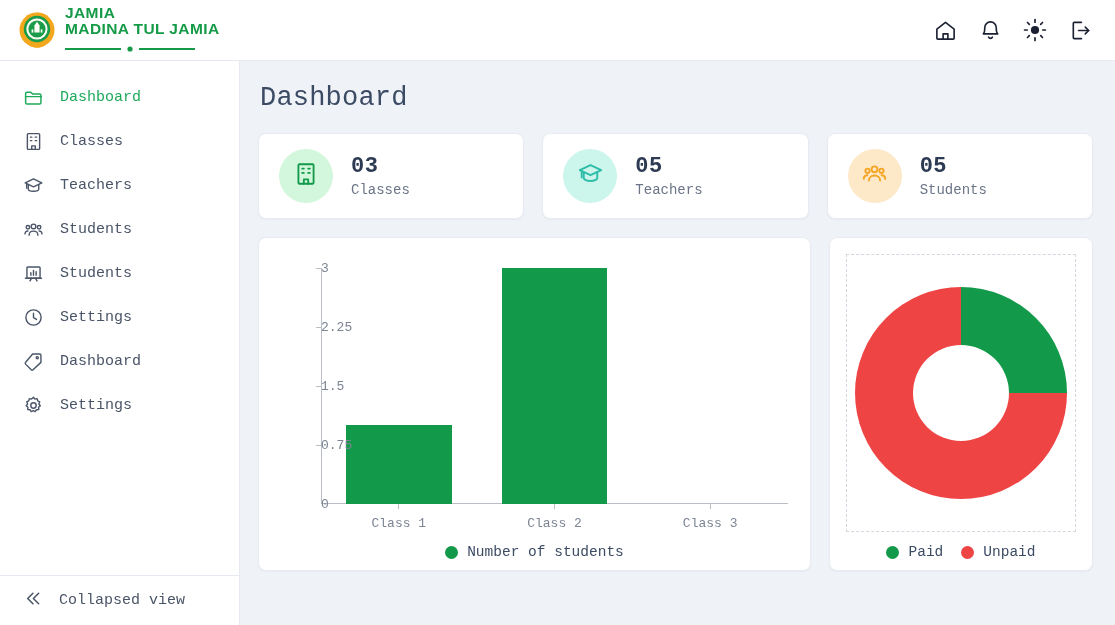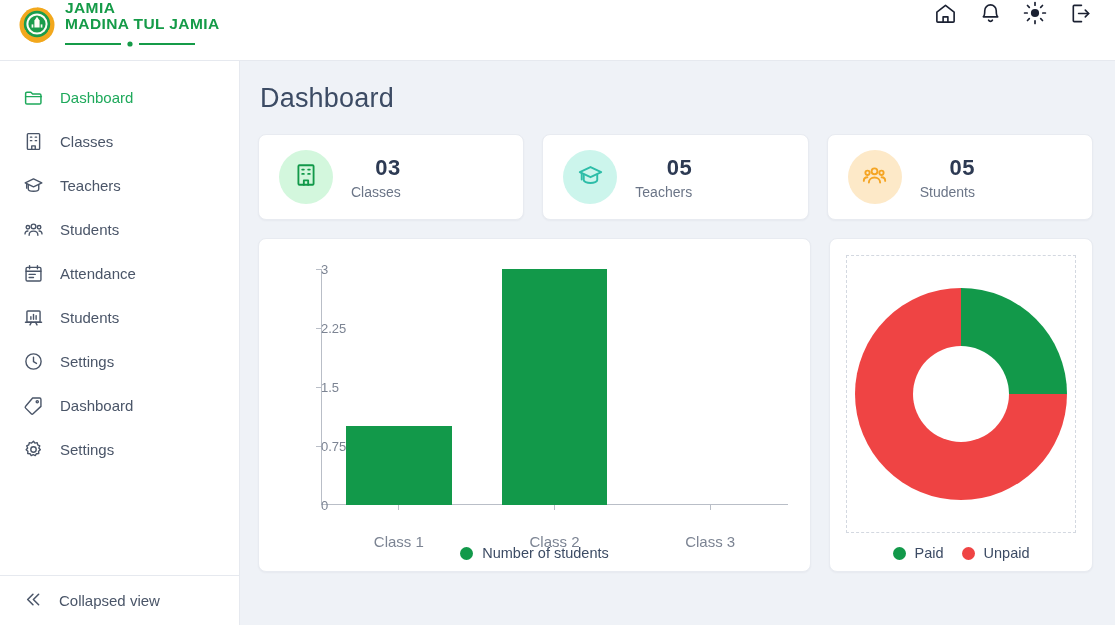--- a/index.html
+++ b/index.html
@@ -12,42 +12,42 @@
   }
 
   
   .app { width: 1115px; height: 625px; display: flex; flex-direction: column; background: #eff2f7; }
 
   
   .header {
     height: 61px; min-height: 61px;
     background: #ffffff;
     border-bottom: 1px solid #e6e9ef;
-    display: flex; align-items: flex-start;
+    display: flex; align-items: center;
     justify-content: space-between;
     padding: 0 22px 0 18px;
   }
   .brand { display: flex; align-items: center; gap: 9px; }
   .brand-mark { width: 38px; height: 38px; flex: 0 0 38px; position: relative; }
   .brand-text { display: flex; flex-direction: column; line-height: 1.02; }
   .brand-line1 {
     font-size: 15.5px; font-weight: bold; color: #159B48;
     letter-spacing: 0.4px;
   }
   .brand-line2 {
     font-size: 15.5px; font-weight: bold; color: #159B48;
     letter-spacing: 0.4px;
   }
   .brand-rule { margin-top: 2px; }
 
   .header-actions { display: flex; align-items: center; gap: 19px; }
   .hicon { width: 26px; height: 26px; display: flex; align-items: center; justify-content: center; cursor: pointer; }
 
   
-  .body { flex: 1; display: flex; min-height: 0; }
+  .body { flex: 1; display: flex; min-height: 0; font-family: Liberation Mono, monospace; }
 
   
   .sidebar {
     width: 240px; min-width: 240px;
     background: #ffffff;
     border-right: 1px solid #e6e9ef;
     display: flex; flex-direction: column;
     padding-top: 14px;
   }
   .nav { flex: 1; }
@@ -74,21 +74,20 @@
     margin: 0 0 20px 2px; letter-spacing: 0.2px;
   }
 
   .stat-row { display: flex; gap: 18px; }
   .stat-card {
     flex: 1; height: 86px; background: #fff;
     border-radius: 8px; border: 1px solid #e8ebf1;
     box-shadow: 0 1px 2px rgba(22,30,50,.04);
     display: flex; align-items: center; gap: 18px;
     padding: 0 20px;
-    text-align: right;
   }
   .stat-badge {
     width: 54px; height: 54px; border-radius: 50%;
     display: flex; align-items: center; justify-content: center;
     flex: 0 0 54px;
   }
   .stat-meta { display: flex; flex-direction: column; gap: 3px; }
   .stat-value { font-size: 22px; font-weight: bold; color: #2d3a53; letter-spacing: .5px; }
   .stat-label { font-size: 14px; color: #6b7587; }
 
@@ -109,22 +108,22 @@
   .bc-axis-x { position: absolute; left: 48px; right: 8px; bottom: 34px; height: 1px; background: #b9bec7; }
   .yticklab {
     position: absolute; right: 100%; margin-right: 7px;
     transform: translateY(-50%); font-size: 13px; color: #7c8493; white-space: nowrap;
   }
   .ytickmark { position: absolute; left: 48px; width: 5px; height: 1px; background: #b9bec7; transform: translateX(-5px); }
   .bars { position: absolute; inset: 0; display: flex; align-items: flex-end; }
   .bar-slot { flex: 1; display: flex; flex-direction: column; align-items: center; justify-content: flex-end; height: 100%; position: relative; }
   .bar { width: 68%; background: #12994a; }
   .xticklab {
-    position: absolute; top: 100%; margin-top: 28px;
-    font-size: 15px; color: #7c8493; white-space: nowrap;
+    position: absolute; top: 100%; margin-top: 12px;
+    font-size: 13px; color: #7c8493; white-space: nowrap;
   }
   .xtickmark { position: absolute; top: 100%; width: 1px; height: 5px; background: #b9bec7; }
   .legend-row { display: flex; align-items: center; justify-content: center; gap: 10px; padding-top: 6px; }
   .legend-item { display: flex; align-items: center; gap: 9px; text-align: center; }
   .legend-item + .legend-item { margin-left: 8px; }
   .dot { width: 13px; height: 13px; border-radius: 50%; flex: 0 0 13px; }
   .legend-text { font-size: 14.5px; color: #3c4b64; }
 
   
   .donut-wrap {
@@ -255,33 +254,20 @@
               <circle cx="5.6" cy="9.5" r="2"></circle>
               <circle cx="18.4" cy="9.5" r="2"></circle>
               <path d="M7 18.5 c0-2.8 2.2-4.6 5-4.6 s5 1.8 5 4.6"></path>
               <path d="M2.3 17 c0-2 1.3-3.3 3.3-3.3"></path>
               <path d="M21.7 17 c0-2-1.3-3.3-3.3-3.3"></path>
             </svg>
           </span>
           <span class="nav-label">Students</span>
         </div>
 
-        <div class="nav-item">
-          <span class="nav-ico">
-            <svg width="21" height="21" viewBox="0 0 24 24" fill="none" stroke="#4a5568" stroke-width="1.6" stroke-linecap="round" stroke-linejoin="round">
-              <rect x="3.5" y="5" width="17" height="15.5" rx="1.5"></rect>
-              <line x1="3.5" y1="9.5" x2="20.5" y2="9.5"></line>
-              <line x1="7.5" y1="3" x2="7.5" y2="6.5"></line>
-              <line x1="16.5" y1="3" x2="16.5" y2="6.5"></line>
-              <line x1="7" y1="13" x2="14" y2="13"></line>
-              <line x1="7" y1="16.5" x2="12" y2="16.5"></line>
-            </svg>
-          </span>
-          <span class="nav-label">Attendance</span>
-        </div>
 
         <div class="nav-item">
           <span class="nav-ico">
             <svg width="21" height="21" viewBox="0 0 24 24" fill="none" stroke="#4a5568" stroke-width="1.6" stroke-linecap="round" stroke-linejoin="round">
               <rect x="4.5" y="4.5" width="15" height="13" rx="1"></rect>
               <line x1="2.8" y1="17.5" x2="21.2" y2="17.5"></line>
               <line x1="8" y1="20.5" x2="9.6" y2="17.6"></line>
               <line x1="16" y1="20.5" x2="14.4" y2="17.6"></line>
               <line x1="9" y1="14" x2="9" y2="11"></line>
               <line x1="12" y1="14" x2="12" y2="8.5"></line>

